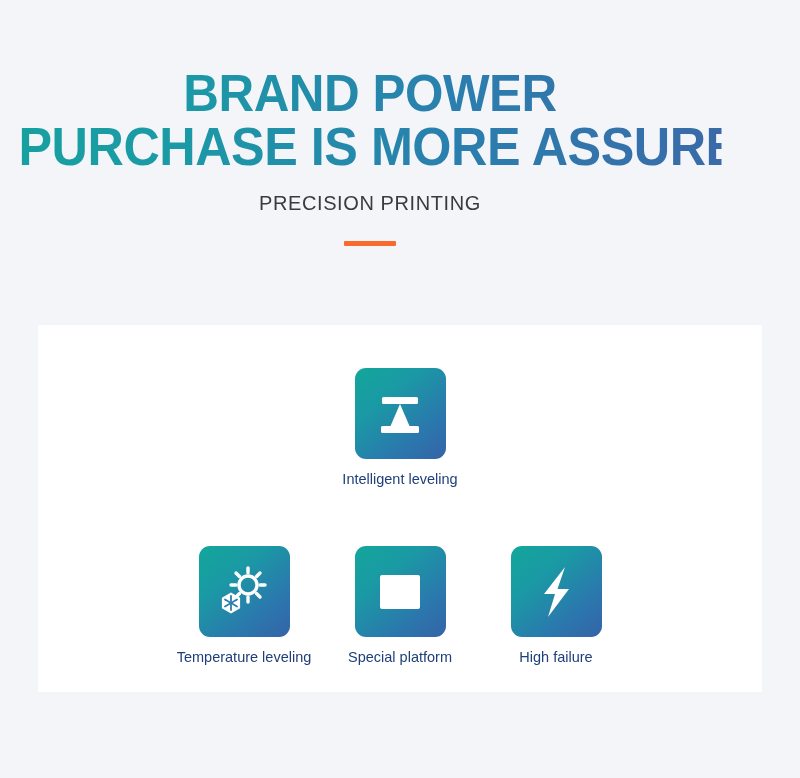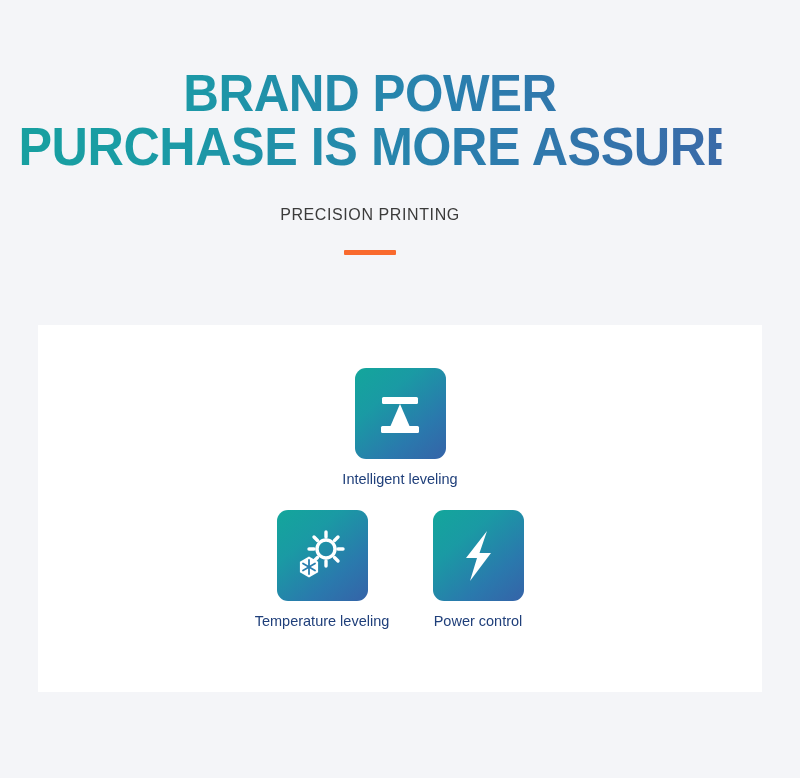--- a/index.html
+++ b/index.html
@@ -39,22 +39,22 @@
     -webkit-text-fill-color: transparent;
     white-space: nowrap;
   }
   .headline-line1 { }
   .headline-line2 {
     font-size: 53px;
     letter-spacing: -0.5px;
   }
 
   .subtitle {
-    margin-top: 32px;
-    font-size: 16px;
+    margin-top: 18px;
+    font-size: 20px;
     color: #3b3b3b;
     letter-spacing: 0.6px;
   }
 
   .divider-wrap {
     margin-top: 26px;
     display: flex;
     justify-content: center;
   }
   .divider-bar {
@@ -79,20 +79,21 @@
     position: absolute;
     left: 0;
     top: 0;
     width: 100%;
     height: 100%;
     display: flex;
     flex-direction: column;
     justify-content: flex-start;
     padding-top: 43px;
     box-sizing: border-box;
+    gap: 36px;
   }
 
   .row {
     display: flex;
     justify-content: center;
     align-items: flex-start;
   }
   .row + .row { margin-top: 23px; }
 
   .feature {
@@ -185,29 +186,37 @@
                     <line x1="-6" y1="-3.5" x2="6" y2="3.5"></line>
                     <line x1="-6" y1="3.5" x2="6" y2="-3.5"></line>
                   </g>
                 </g>
               </g>
             </svg>
           </div>
           <div class="feature-label">Temperature leveling</div>
         </div>
 
+        <div class="feature">
+          <div class="tile">
+            <svg width="56" height="56" viewBox="0 0 56 56" aria-hidden="true">
+              <rect x="8" y="11" width="40" height="34" rx="2" fill="#ffffff"></rect>
+            </svg>
+          </div>
+          <div class="feature-label">Special platform</div>
+        </div>
 
 
         <div class="feature">
           <div class="tile">
             <svg width="56" height="58" viewBox="0 0 56 58" aria-hidden="true">
               <path d="M37 4 L16 31 L27 31 L20 54 L41 26 L29.5 26 Z" fill="#ffffff"></path>
             </svg>
           </div>
-          <div class="feature-label">Power control</div>
+          <div class="feature-label">High failure</div>
         </div>
 
       </div>
 
     </div>
   </div>
 
 </div>
 
 </body></html>

